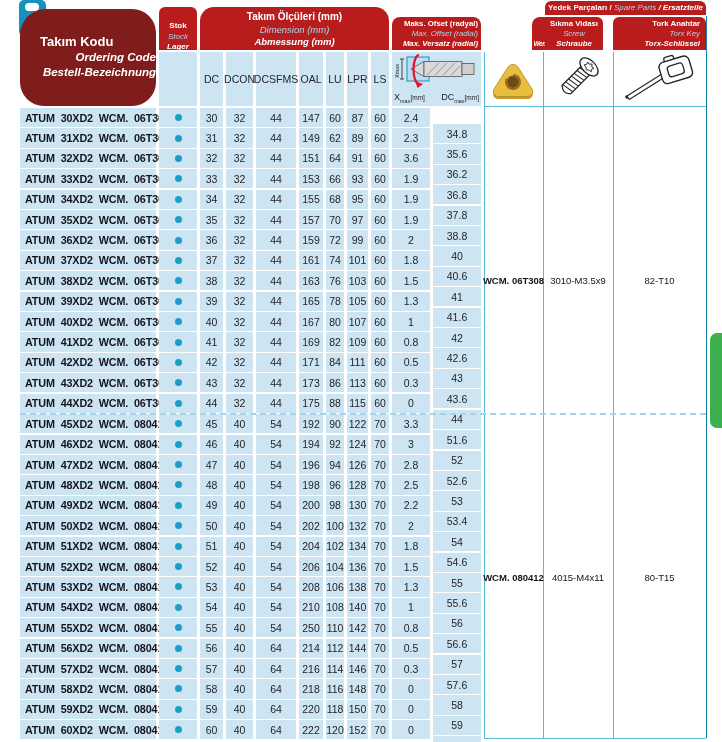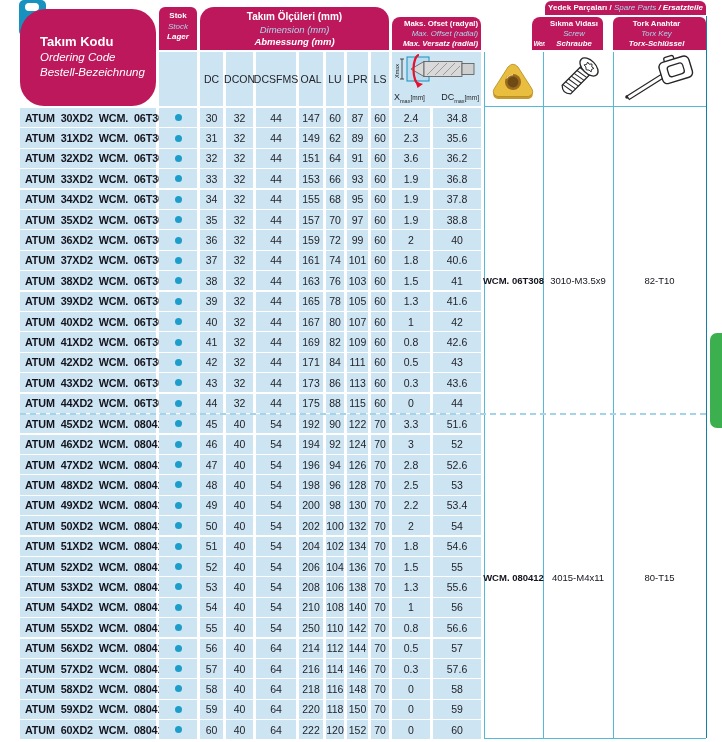--- a/index.html
+++ b/index.html
@@ -2,39 +2,39 @@
 <html><head>
 <meta charset="utf-8">
 <style>
   html,body{margin:0;padding:0;background:#ffffff;}
   .page{position:relative;width:722px;height:742px;background:#fff;overflow:hidden;
         font-family:"Liberation Sans","DejaVu Sans",sans-serif;color:#1a1a22;}
 
   
   .bookmark{position:absolute;left:19px;top:0;width:27px;height:36px;background:#1792be;border-radius:5px;z-index:1;}
   .bookmark .slot{position:absolute;left:6px;top:3px;width:14px;height:8px;background:#fff;border-radius:4px;}
-  .codebox{position:absolute;left:20px;top:9px;width:136px;height:97px;background:#be185d;
+  .codebox{position:absolute;left:20px;top:9px;width:136px;height:97px;background:#7f1d1d;
            border-radius:26px 24px 24px 24px;z-index:2;color:#fff;padding:24px 0 0 20px;box-sizing:border-box;}
   .codebox .l1{font-weight:bold;font-size:13px;line-height:17px;}
-  .codebox .l2,.codebox .l3{font-weight:normal;font-style:italic;font-size:11.5px;line-height:15px;}
+  .codebox .l2,.codebox .l3{font-weight:bold;font-style:italic;font-size:11.5px;line-height:15px;text-align:right;}
 
   
-  .thead{position:absolute;background:#be185d;color:#fff;text-align:center;box-sizing:border-box;}
+  .thead{position:absolute;background:#b91c1c;color:#fff;text-align:center;box-sizing:border-box;}
   .h-tr{font-weight:bold;color:#fff;}
   .h-en{font-style:italic;color:#a7d6ea;}
   .h-de{font-style:italic;font-weight:bold;color:#fff;}
-  .stok-head{left:159px;top:7px;width:38px;height:43px;border-radius:6px 6px 0 0;padding-top:4px;font-size:8px;line-height:10.5px;}
+  .stok-head{left:159px;top:7px;width:38px;height:43px;border-radius:6px 6px 0 0;padding-top:14px;font-size:8px;line-height:10.5px;}
   .dim-head{left:200px;top:7px;width:189px;height:43px;border-radius:14px 14px 0 0;padding-top:4px;font-size:10px;line-height:12.5px;}
   .dim-head .h-en,.dim-head .h-de{font-size:9.5px;}
   .offset-head{left:392px;top:17px;width:89px;height:33px;border-radius:8px 8px 0 0;padding:2px 3px 0 0;font-size:7.8px;line-height:10px;text-align:right;}
   .insert-head{left:484px;top:17px;width:59px;height:33px;border-radius:8px 8px 0 0;padding:2px 2px 0 0;font-size:7.8px;line-height:10px;text-align:right;margin-left:48px;}
   .insert-head .h-de{font-size:6.3px;letter-spacing:-0.2px;}
   .spare-band{left:545px;top:1px;width:161px;height:14px;border-radius:6px 6px 0 0;font-size:8px;line-height:14px;}
   .screw-head{left:545px;top:17px;width:58px;height:33px;border-radius:6px 6px 0 0;padding-top:2px;font-size:7.8px;line-height:10px;}
-  .torx-head{left:613px;top:17px;width:93px;height:33px;border-radius:6px 6px 0 0;padding:2px 6px 0 0;font-size:7.8px;line-height:10px;text-align:center;}
+  .torx-head{left:613px;top:17px;width:93px;height:33px;border-radius:6px 6px 0 0;padding:2px 6px 0 0;font-size:7.8px;line-height:10px;text-align:right;}
 
   
   .subcell{position:absolute;top:52px;height:54px;background:#cde5f2;display:flex;align-items:center;justify-content:center;
            font-size:10.5px;color:#23232a;box-sizing:border-box;}
   .offset-sub{flex-direction:column;justify-content:flex-start;}
   .maxlabels{position:absolute;bottom:2px;left:0;width:100%;display:flex;justify-content:space-between;padding:0 2px;box-sizing:border-box;}
   .maxlab{font-size:9px;white-space:nowrap;}
   .maxlab sub{font-size:5.5px;}
   .maxlab .unit{font-size:6.5px;}
 
@@ -53,21 +53,21 @@
              font-weight:bold;font-size:10.8px;letter-spacing:-0.15px;word-spacing:3px;color:#14141e;}
   .cell.stok{left:139px;width:38px;}
   .cell.dc{left:180px;width:23px;}
   .cell.dcon{left:206px;width:27px;}
   .cell.dcsfms{left:236px;width:40px;}
   .cell.oal{left:279px;width:24px;}
   .cell.lu{left:306px;width:18px;}
   .cell.lpr{left:327px;width:21px;}
   .cell.ls{left:351px;width:18px;}
   .cell.xmax{left:372px;width:38px;}
-  .cell.dcmax{left:413px;width:48px;}
+  .cell.dcmax{left:413px;width:48px;margin-top:16px;}
   .dot{width:7px;height:7px;border-radius:50%;background:#1d9dc9;}
 
   
   .gtext{position:absolute;display:flex;align-items:center;justify-content:center;height:14px;
          font-size:9.5px;color:#14141e;white-space:nowrap;z-index:4;}
   .gtext.ins{left:484px;width:59px;font-weight:bold;}
   .gtext.scr{left:543px;width:70px;}
   .gtext.trx{left:613px;width:93px;}
 
   .icon{position:absolute;z-index:4;}

